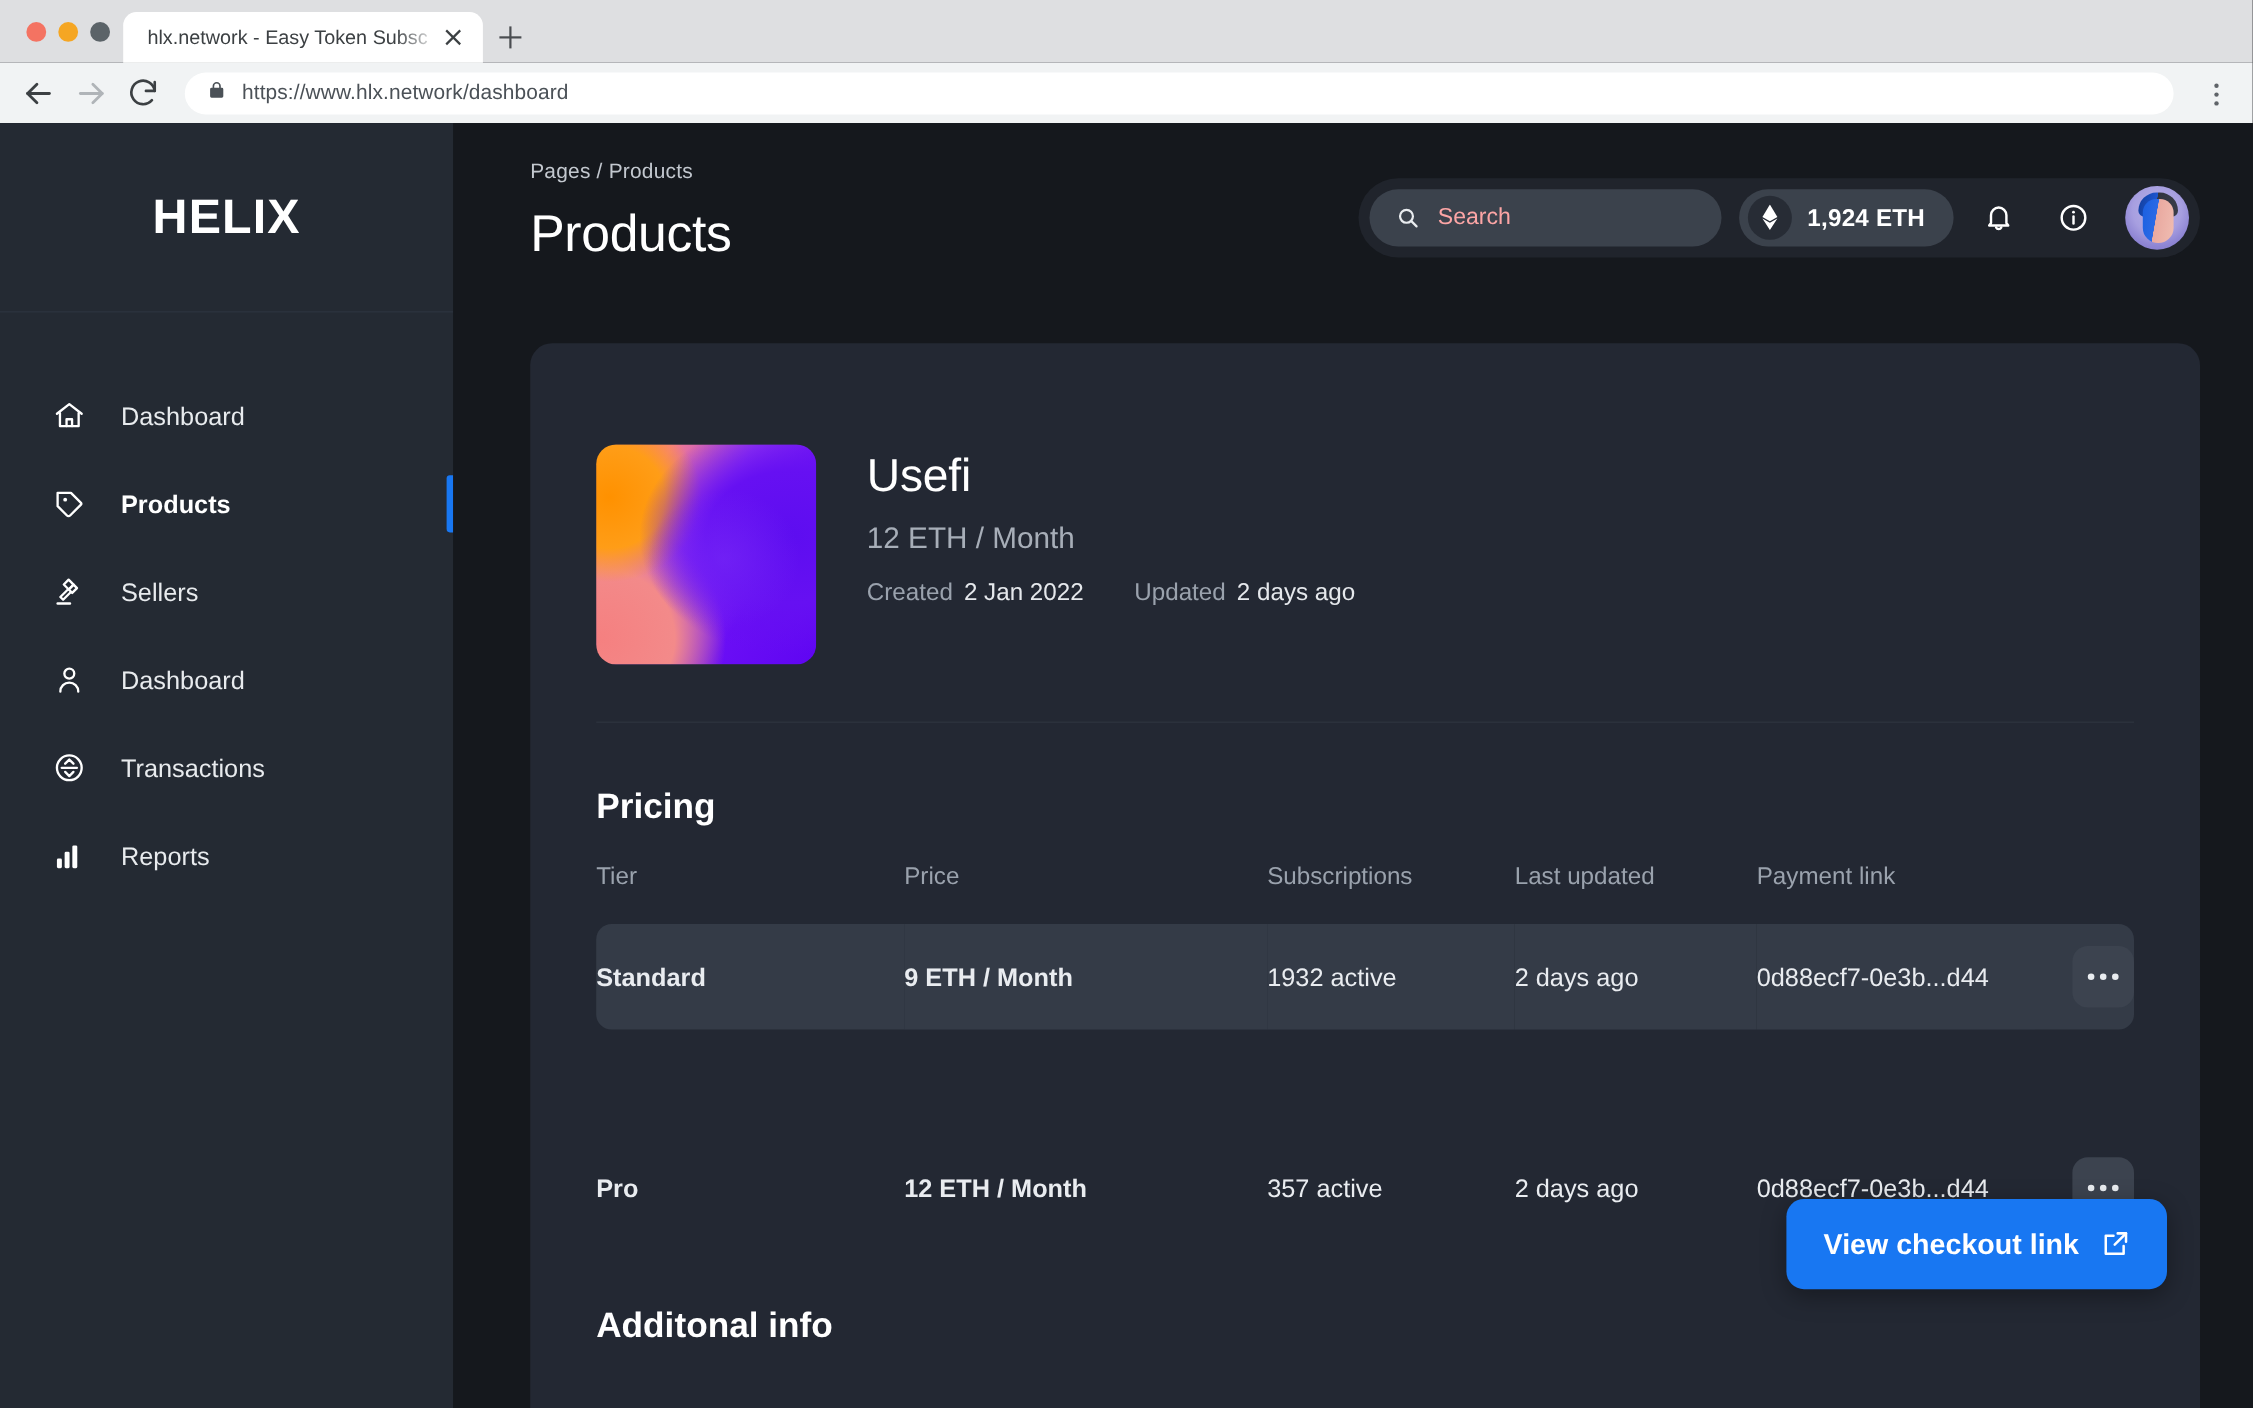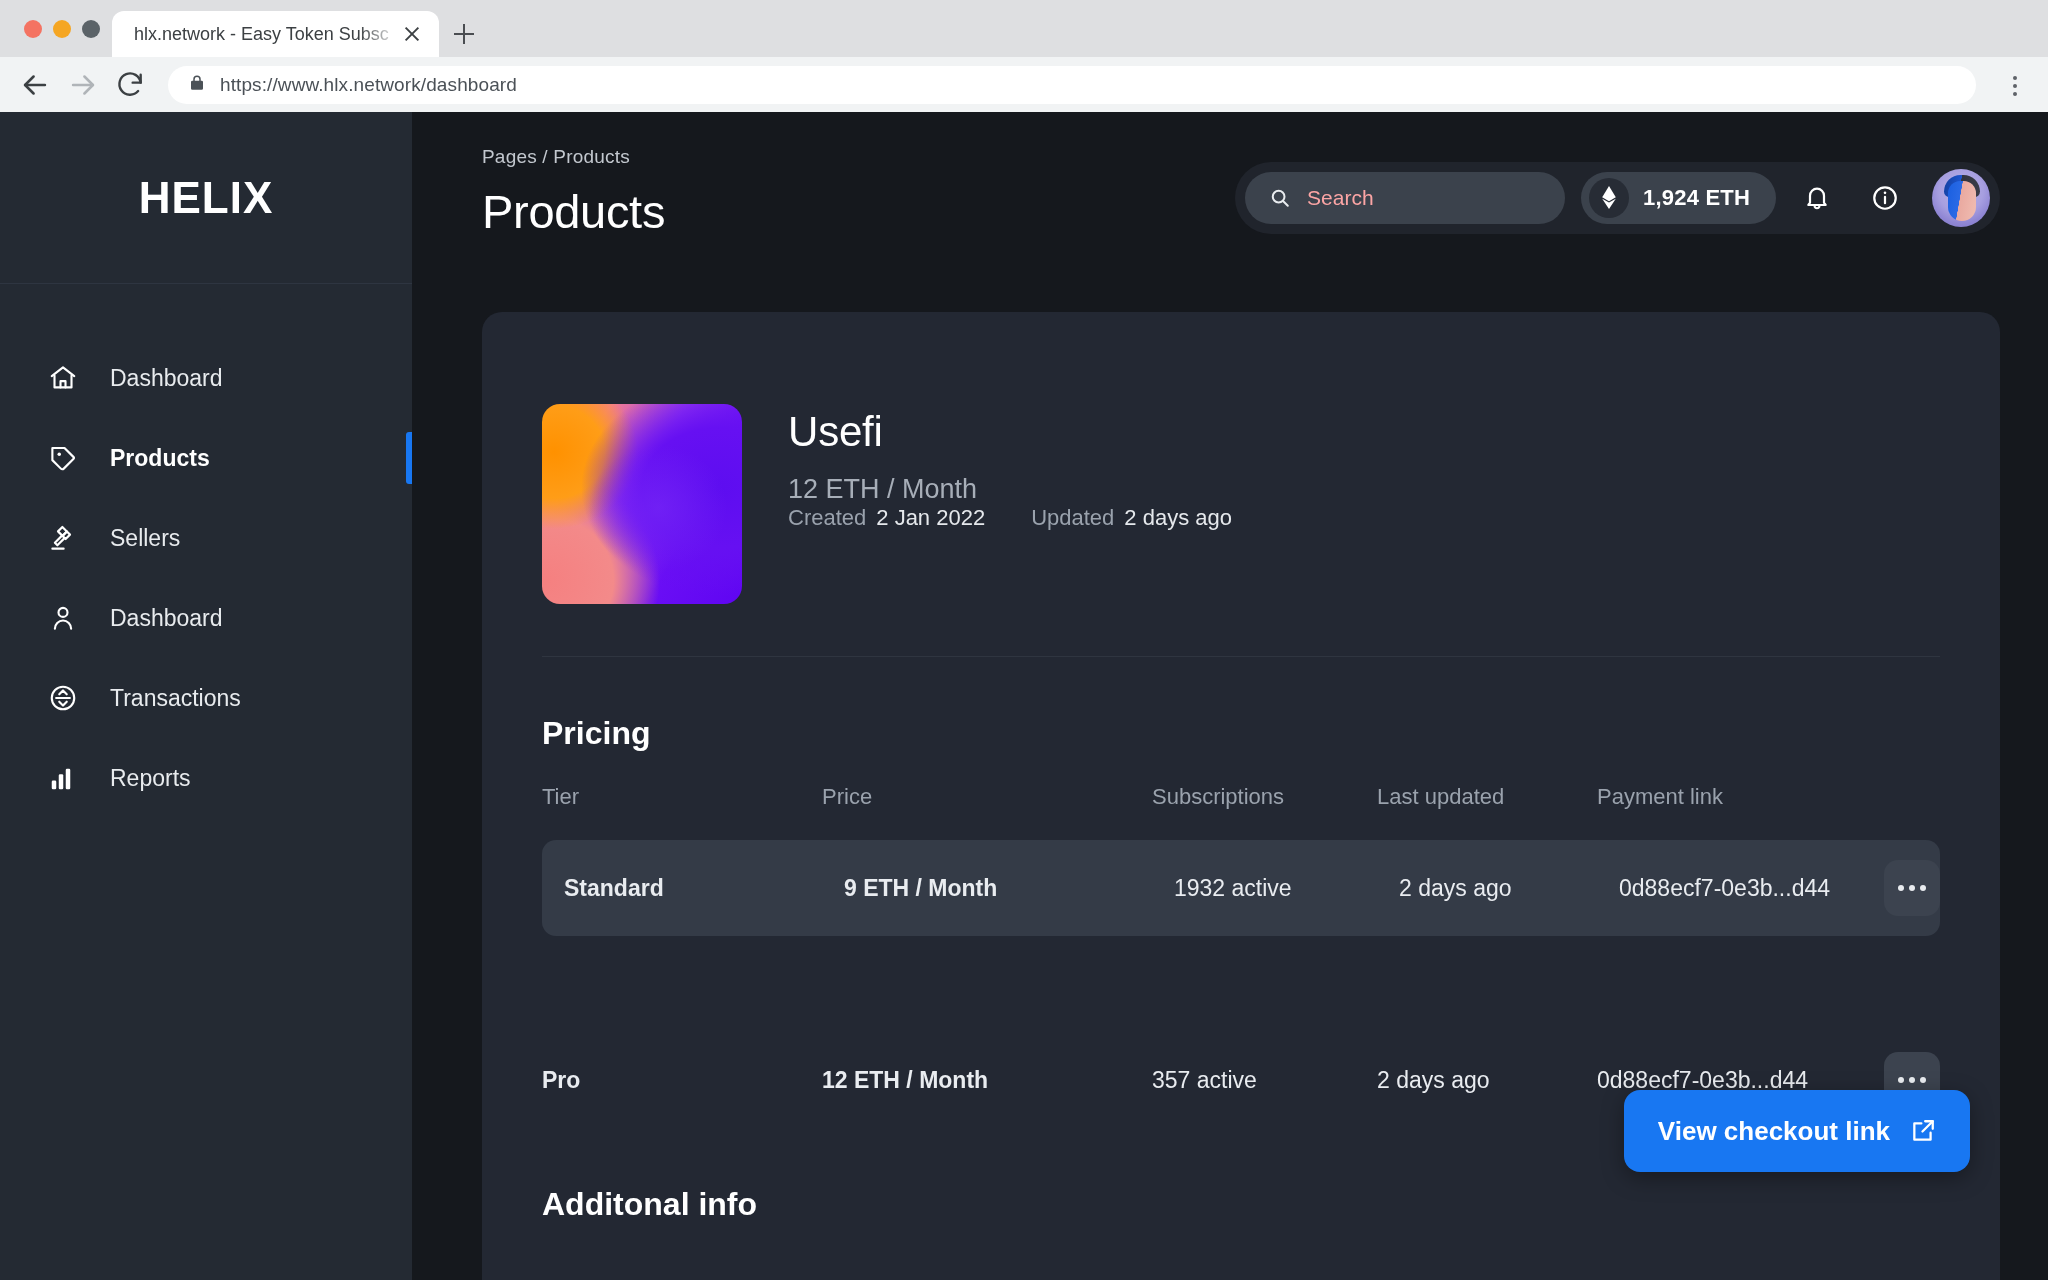--- a/index.html
+++ b/index.html
@@ -175,37 +175,37 @@
       radial-gradient(75% 70% at 2% 88%, #f58080 0%, #f38a8a 45%, rgba(243,138,138,0) 76%),
       linear-gradient(120deg, #ff8a3d 0%, #f47d90 22%, #9b3df0 46%, #6a0ef5 70%, #5f05f2 100%);
   }
   .thumb::after {
     content: ""; position: absolute; inset: 0;
     background: radial-gradient(48% 44% at 58% 52%, rgba(118,40,246,.65) 0%, rgba(92,8,240,0) 72%);
   }
   .pinfo { padding-top: 4px; }
   .pname { font-size: 42px; color: #fff; letter-spacing: -.2px; }
   .pprice { font-size: 27px; color: #a7aeb8; margin-top: 18px; }
-  .pmeta { display: flex; align-items: flex-start; gap: 10px; font-size: 22px; }
+  .pmeta { margin-top: 20px; display: flex; align-items: flex-start; gap: 10px; font-size: 22px; }
   .pmeta .lbl { color: #9aa2ad; }
   .pmeta .val { color: #e5e8ec; }
   .pmeta .gap { width: 26px; }
 
   .divider { height: 1px; background: #2f3540; margin: 52px 0 0 0; }
 
   .section-title { font-size: 32px; color: #fff; margin-top: 58px; }
 
   table.pricing { width: 100%; border-collapse: separate; border-spacing: 0; margin-top: 32px; }
   table.pricing th {
     text-align: left; font-size: 22px; font-weight: 400; color: #9aa2ad;
     padding: 0 0 30px 0;
   }
   table.pricing td { font-size: 23px; color: #e9ecf0; padding: 0; height: 96px; vertical-align: middle; }
   tr.row td { background: transparent; }
-  tr.row.highlight td { background: #343b47; padding-left: 22px; }
+  tr.row.highlight td { background: #343b47; }
   tr.row.highlight td:first-child { border-radius: 14px 0 0 14px; }
   tr.row.highlight td:last-child { border-radius: 0 14px 14px 0; }
   td.c-tier { padding-left: 32px; font-weight: 700; width: 280px; }
   td.c-price { font-weight: 700; width: 330px; }
   td.c-subs { width: 225px; }
   td.c-upd { width: 220px; }
   td.c-link { color: #dfe3e8; }
   td.c-act { width: 90px; text-align: right; padding-right: 22px; }
   .dots-btn {
     width: 56px; height: 56px; border-radius: 14px; background: #3c434f;

